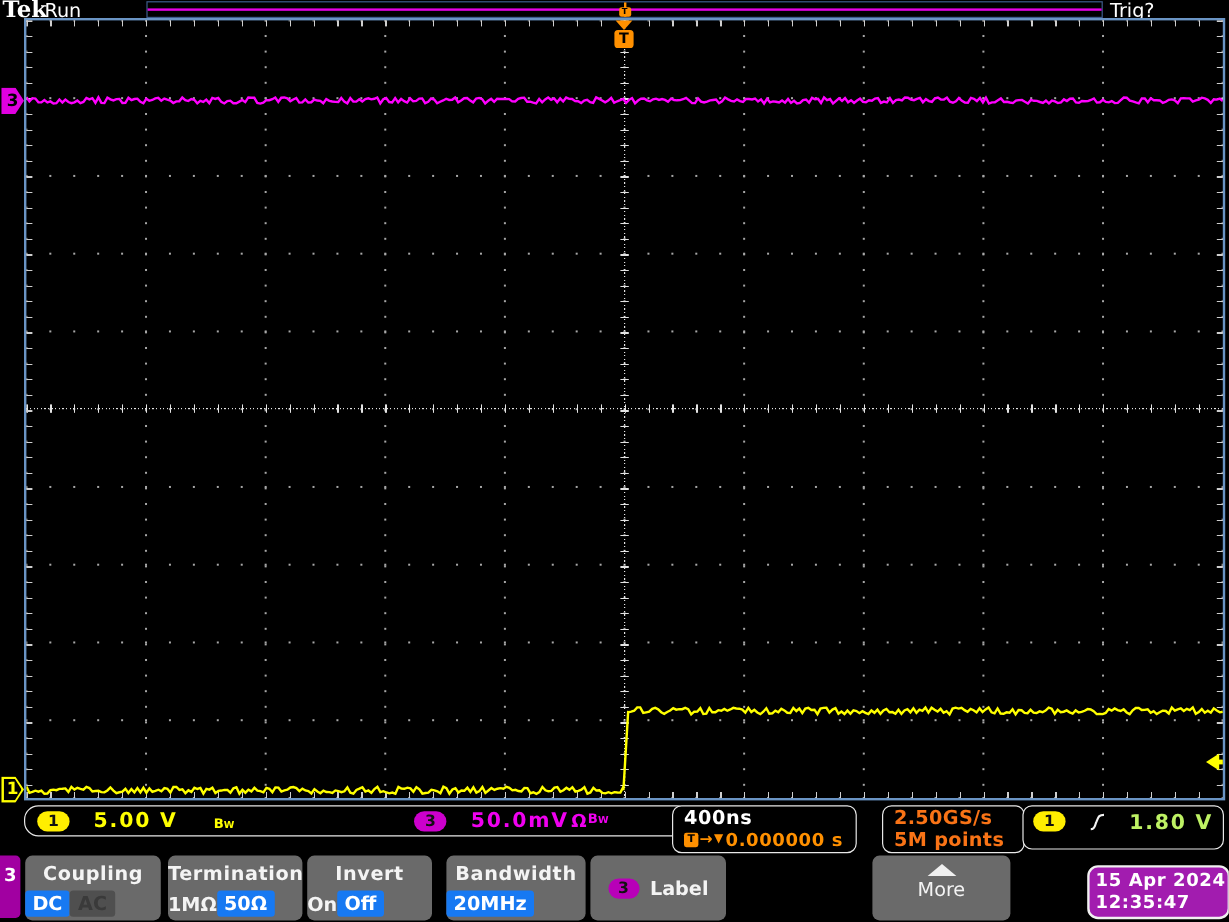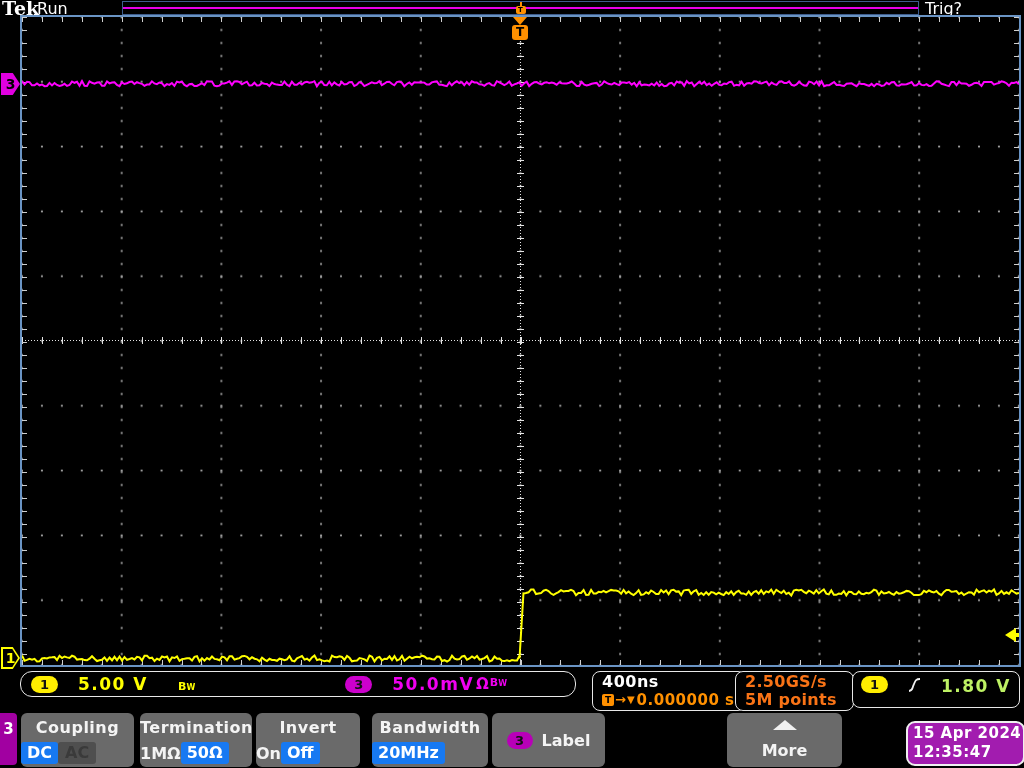--- a/index.html
+++ b/index.html
@@ -77,21 +77,21 @@
   .badge.y{background:#ffee00;}
   .badge.m{background:#cc00cc;}
   .ch1-scale{color:#ffff00;font-weight:bold;font-size:17px;letter-spacing:1.5px;margin-left:20px;}
   .bw{font-weight:bold;}
   .bw .b{font-size:11px;}
   .bw .w{font-size:8px;}
   .ch1-bw{color:#ffff00;margin-left:30px;}
   .ch3-scale{color:#f000f0;font-weight:bold;font-size:17px;letter-spacing:1.5px;margin-left:20px;}
   .ch3-ohm{color:#f000f0;font-weight:bold;font-size:15px;margin-left:2px;}
   .ch3-bw{color:#f000f0;position:relative;top:-4px;margin-left:1px;}
-  .hbox{left:592px;top:1px;width:143px;height:37px;border-radius:8px;padding:1px 0 0 9px;box-sizing:content-box;}
+  .hbox{left:560px;top:1px;width:143px;height:37px;border-radius:8px;padding:1px 0 0 9px;box-sizing:content-box;}
   .hscale{color:#fff;font-weight:bold;font-size:16px;letter-spacing:0.5px;line-height:18px;}
   .hpos{display:flex;align-items:center;color:#ff9000;line-height:18px;}
   .hpos .t-ico{width:12px;height:12px;background:#ff9000;border-radius:2px;color:#000;font-size:9px;
       font-weight:bold;line-height:12px;text-align:center;flex:none;}
   .hpos .arr{font-size:13px;font-weight:bold;margin-left:1px;}
   .hpos .tri{font-size:10px;margin-left:1px;}
   .hpos .val{font-weight:bold;font-size:15px;letter-spacing:0.5px;margin-left:2px;}
   .acqbox{left:735px;top:1px;width:108px;height:37px;border-radius:8px;padding:1px 0 0 9px;}
   .acqbox div{color:#f97316;font-weight:bold;font-size:16px;line-height:18px;letter-spacing:0.3px;}
   .trigbox{left:852px;top:1px;width:168px;height:37px;border-radius:8px;display:flex;align-items:flex-start;
@@ -116,21 +116,21 @@
   .b-invert{left:256px;width:104px;}
   .b-bandwidth{left:372px;width:116px;}
   .b-label{left:492px;width:113px;}
   .b-more{left:727px;width:115px;}
   .label-row{display:flex;justify-content:center;align-items:center;gap:9px;height:100%;}
   .label-badge{width:26px;height:17px;border-radius:9px;background:#b800b8;color:#111;font-weight:bold;
       font-size:13px;line-height:17px;text-align:center;}
   .label-txt{color:#f4f4f4;font-weight:bold;font-size:16px;}
   .more-tri{width:0;height:0;margin:7px auto 0;border-left:12px solid transparent;
       border-right:12px solid transparent;border-bottom:10px solid #f0f0f0;}
-  .more-txt{text-align:center;color:#f4f4f4;font-weight:bold;font-size:16px;margin-top:11px;}
+  .more-txt{text-align:center;color:#f4f4f4;font-weight:normal;font-size:16px;margin-top:2px;}
   .datetime{position:absolute;left:906px;top:9px;width:110px;height:40px;border:2px solid #f0f0f0;
       border-radius:9px;background:#a21caf;color:#fff;font-weight:bold;font-size:15px;line-height:19px;
       padding:1px 0 0 5px;box-sizing:content-box;letter-spacing:0.5px;}
 </style>
 </head>
 <body>
 
 <div id="header">
   <span class="tek-logo">Tek</span>
   <span class="acq-status">Run</span>

